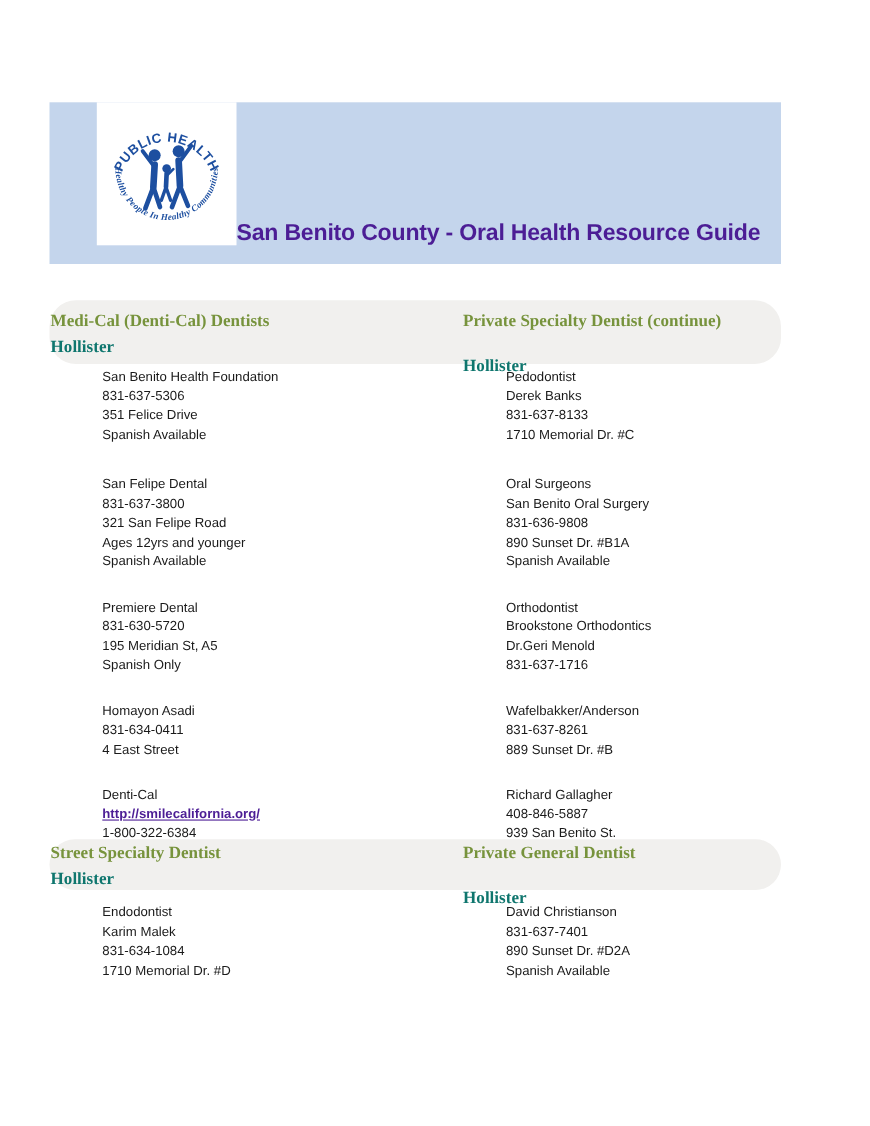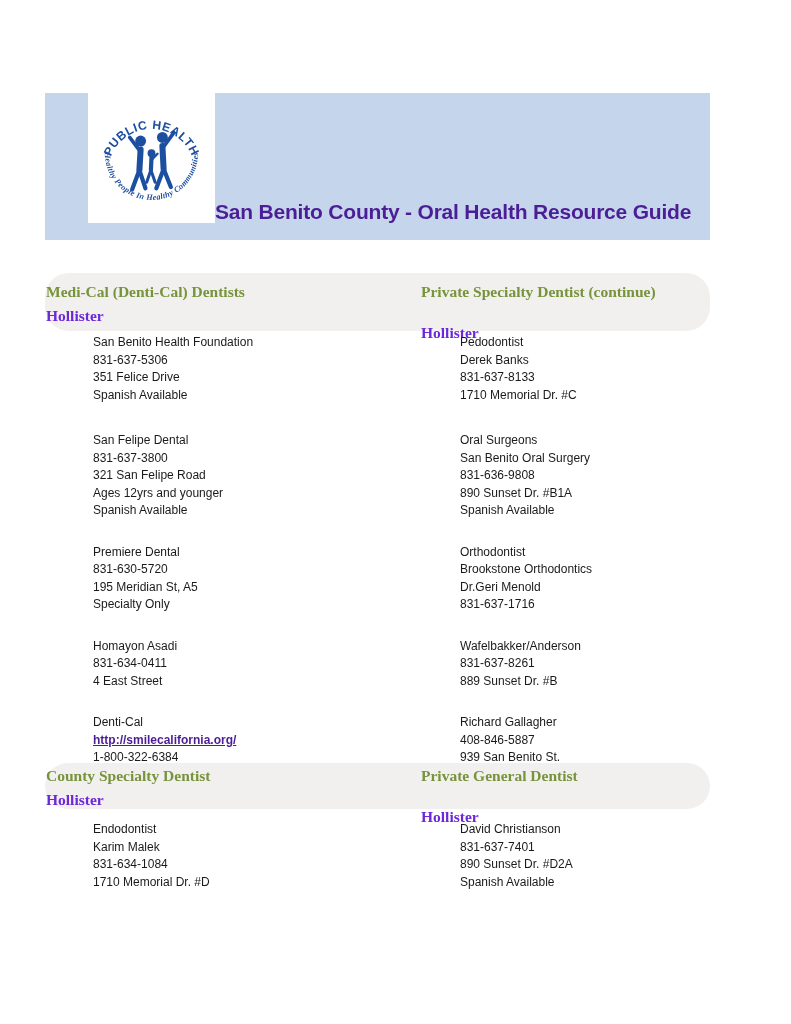--- a/index.html
+++ b/index.html
@@ -36,21 +36,21 @@
   .bar2{top:763px;height:46px;padding-top:3px;}
   .bar-col{display:flex;flex-direction:column;}
   .bar-col.left{width:375px;padding-left:1px;}
   .bar-col.right{flex:1;gap:17px;}
   .sec-title{
     font:700 15.5px/19px "Liberation Serif",serif;
     color:#77933c;white-space:nowrap;
   }
   .sec-sub{
     font:700 15.5px/19px "Liberation Serif",serif;
-    color:#6d28d9;margin-top:5px;white-space:nowrap;
+    color:#0f766e;margin-top:5px;white-space:nowrap;
   }
   
   .col{position:absolute;}
   .entries-left-1{left:93px;top:334px;width:320px;}
   .entries-right-1{left:460px;top:334px;width:250px;}
   .entries-left-2{left:93px;top:821px;width:320px;}
   .entries-right-2{left:460px;top:821px;width:250px;}
   .entry{margin-bottom:24px;}
   .entries-left-1 .entry:first-child{margin-bottom:28px;}
   .entries-right-1 .entry:first-child{margin-bottom:28px;}
@@ -122,21 +122,21 @@
         <div class="line name">San Felipe Dental</div>
         <div class="line detail">831-637-3800</div>
         <div class="line detail">321 San Felipe Road</div>
         <div class="line detail">Ages 12yrs and younger</div>
         <div class="line detail">Spanish Available</div>
       </div>
       <div class="entry">
         <div class="line name">Premiere Dental</div>
         <div class="line detail">831-630-5720</div>
         <div class="line detail">195 Meridian St, A5</div>
-        <div class="line detail">Specialty Only</div>
+        <div class="line detail">Spanish Only</div>
       </div>
       <div class="entry">
         <div class="line name">Homayon Asadi</div>
         <div class="line detail">831-634-0411</div>
         <div class="line detail">4 East Street</div>
       </div>
       <div class="entry">
         <div class="line name">Denti-Cal</div>
         <a href="#" class="line link">http://smilecalifornia.org/</a>
         <div class="line detail">1-800-322-6384</div>
@@ -169,21 +169,21 @@
       </div>
       <div class="entry">
         <div class="line name">Richard Gallagher</div>
         <div class="line detail">408-846-5887</div>
         <div class="line detail">939 San Benito St.</div>
       </div>
     </div>
 
   <div class="section-bar bar2">
     <div class="bar-col left">
-      <div class="sec-title">County Specialty Dentist</div>
+      <div class="sec-title">Street Specialty Dentist</div>
       <div class="sec-sub">Hollister</div>
     </div>
     <div class="bar-col right">
       <div class="sec-title">Private General Dentist</div>
       <div class="sec-sub">Hollister</div>
     </div>
   </div>
 
   <div class="col entries-left-2">
       <div class="entry">

